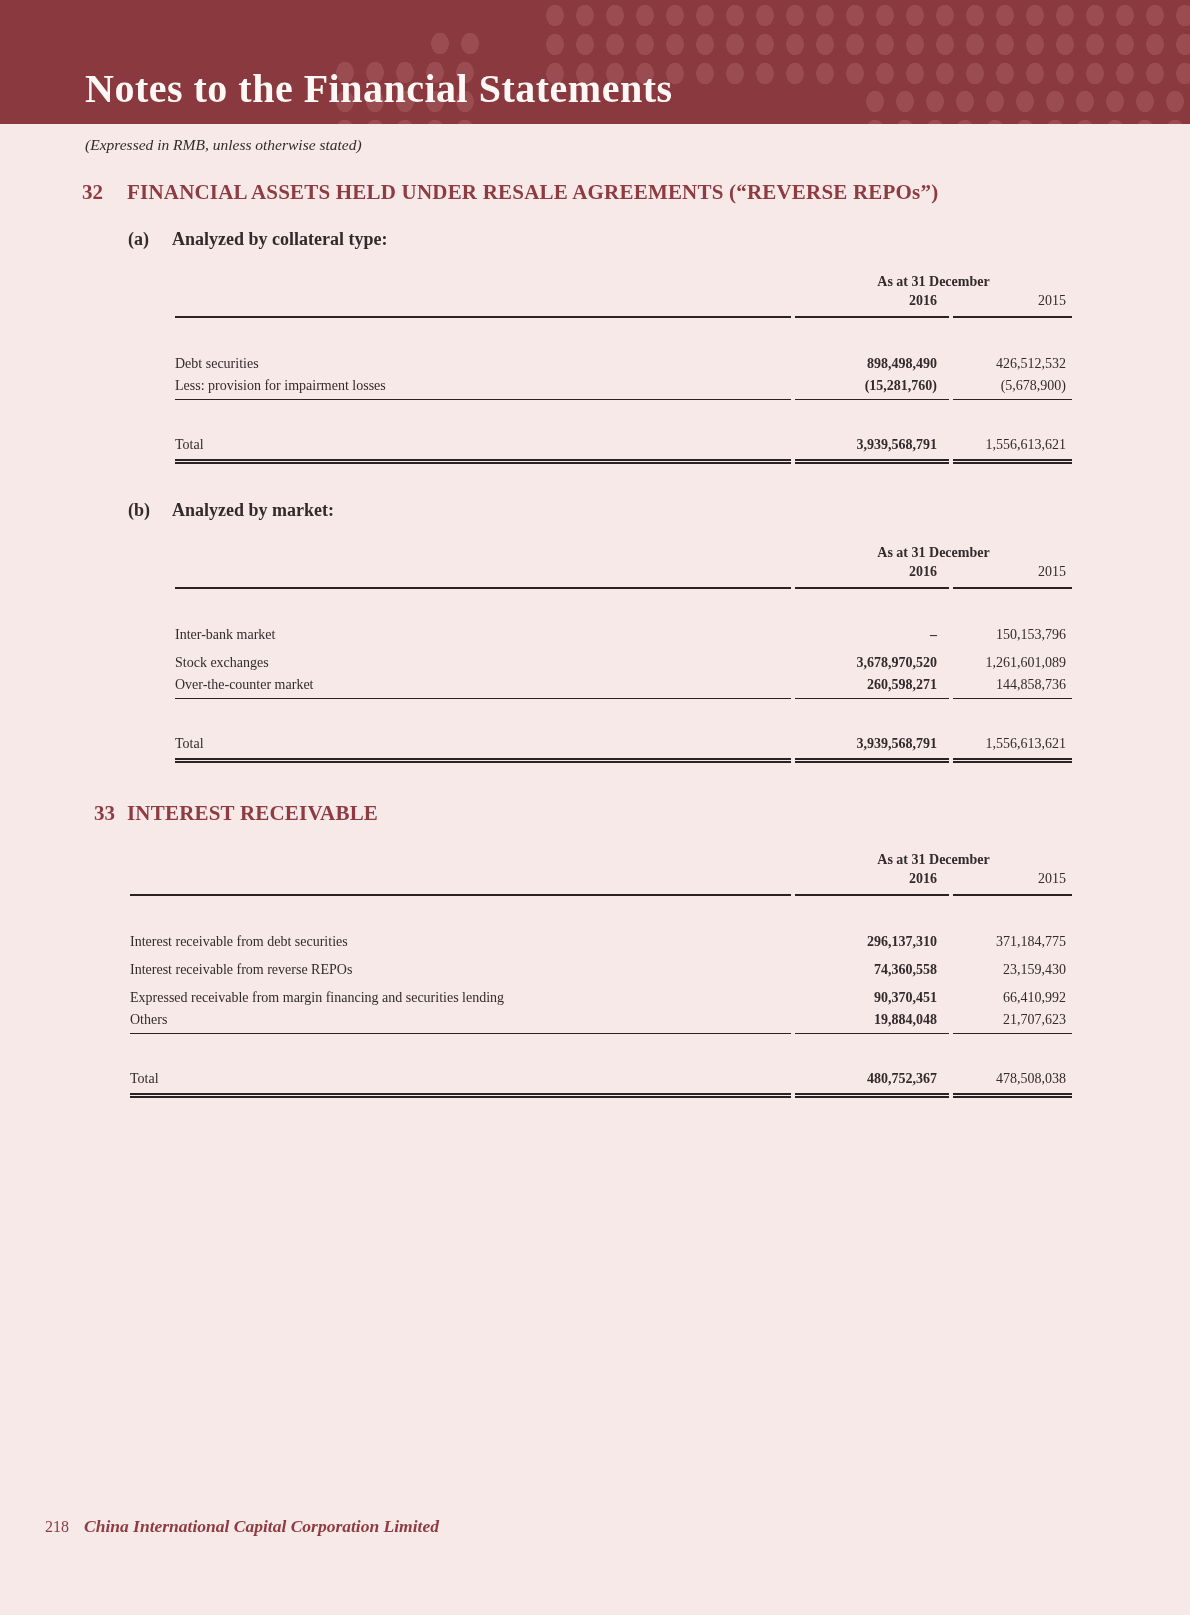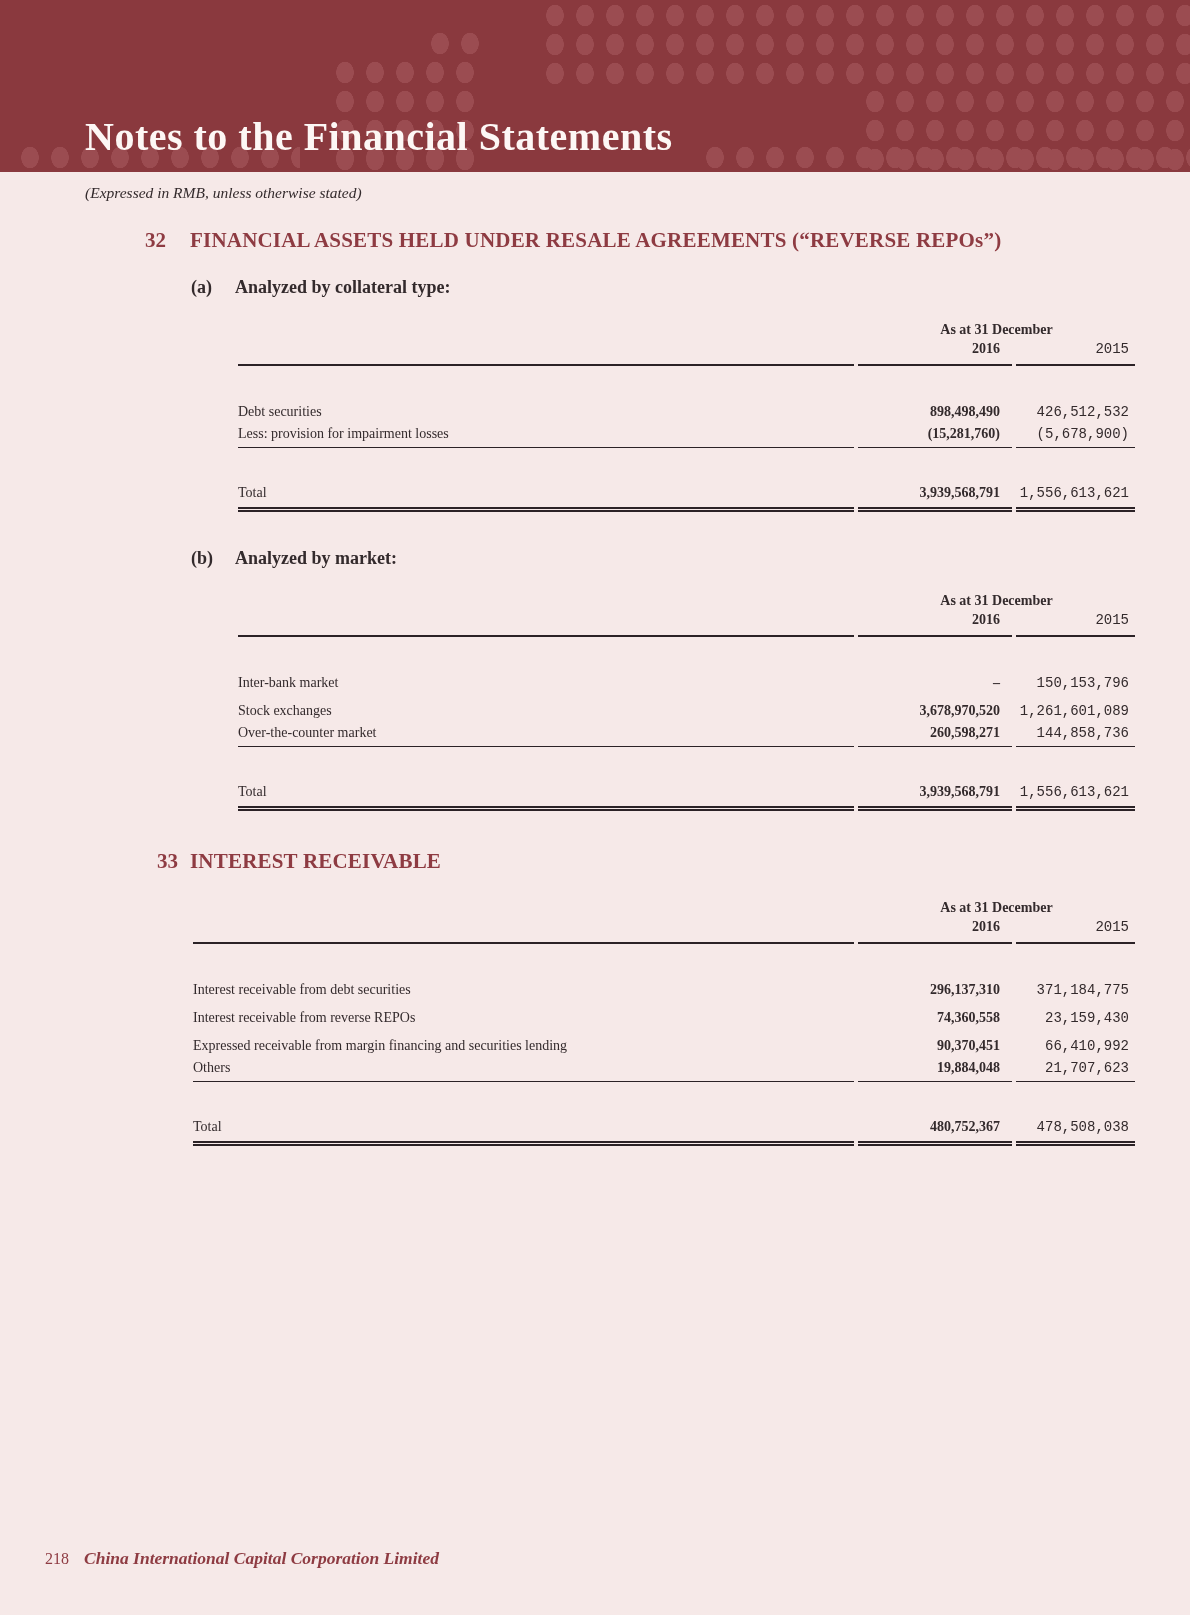--- a/index.html
+++ b/index.html
@@ -9,67 +9,67 @@
   *{margin:0;padding:0;box-sizing:border-box;}
   html,body{background:var(--page-bg);}
   body{
     width:1190px;height:1615px;
     font-family:"Liberation Serif","DejaVu Serif",serif;
     color:var(--text);
   }
   .page{position:relative;width:1190px;height:1615px;overflow:hidden;}
 
   
-  .banner{position:relative;height:172px;background:var(--banner-bg);overflow:hidden;}
+  .banner{position:relative;height:124px;background:var(--banner-bg);overflow:hidden;}
   .dots{
     position:absolute;
     background-image:radial-gradient(ellipse 9px 11px at center,var(--banner-dot) 0 95%,transparent 100%);
     background-size:30px 29px;
   }
   .d1{left:540px;top:1px;width:650px;height:86px;}
   .d2{left:330px;top:58px;width:145px;height:114px;}
   .d3{left:860px;top:87px;width:330px;height:85px;}
   .d4{left:15px;top:143px;width:285px;height:29px;}
   .d5{left:330px;top:143px;width:150px;height:29px;}
   .d6{left:700px;top:143px;width:490px;height:29px;}
   .d7{left:425px;top:29px;width:58px;height:28px;}
   .banner-title{
     position:absolute;left:85px;bottom:12px;z-index:2;
     font-size:40px;font-weight:bold;letter-spacing:.5px;color:var(--title-color);
   }
   .subtitle{margin:12px 0 0 85px;font-style:italic;font-size:15.5px;color:var(--text);}
 
   
-  .content{padding:0 118px 0 105px;margin-left:40px;}
+  .content{padding:0 118px 0 82px;}
   .sec-head{display:flex;margin-top:26px;align-items:baseline;}
   .sec-num{width:45px;flex:0 0 45px;font-weight:bold;font-size:21px;color:var(--accent);}
   .sec-title{font-size:21px;font-weight:bold;color:var(--accent);letter-spacing:.2px;}
   .part-head{display:flex;margin:24px 0 0 46px;align-items:baseline;}
   .part-label{width:44px;flex:0 0 44px;font-weight:bold;font-size:18px;}
   .part-title{font-size:18px;font-weight:bold;}
 
   
   table.fin{border-collapse:separate;border-spacing:4px 0;margin-top:12px;table-layout:fixed;}
   table.ab{margin-left:89px;width:905px;}
   table.t33{margin-left:44px;width:950px;}
   table.fin td{font-size:14px;vertical-align:bottom;}
   col.c16{width:154px;} col.c15{width:119px;}
   tr.period td{height:28px;}
   td.period-cell{text-align:center;font-weight:bold;}
   tr.years td{height:28px;padding-bottom:7px;border-bottom:2.5px solid var(--rule);}
   td.num{text-align:right;}
   td.y16{font-weight:bold;padding-right:12px;}
-  td.y15{padding-right:6px;font-family:Liberation Mono, monospace;}
+  td.y15{padding-right:6px;}
   tbody td{height:28px;}
   tbody tr.first td{padding-top:26px;height:54px;}
   tbody tr.last td{border-bottom:1.5px solid var(--rule);padding-bottom:5px;}
   tfoot td{height:64px;padding-bottom:6px;border-bottom:5px double var(--rule);}
 
   
-  .footer{position:absolute;left:45px;top:1548px;display:flex;align-items:baseline;color:var(--accent);}
+  .footer{position:absolute;left:45px;top:1516px;display:flex;align-items:baseline;color:var(--accent);}
   .page-number{font-size:16px;}
   .company{font-size:17.5px;font-weight:bold;margin-left:15px;font-style:italic;}
 </style>
 </head>
 <body>
 
 <div class="page">
 
   <header class="banner">
     <div class="dots d1"></div>

